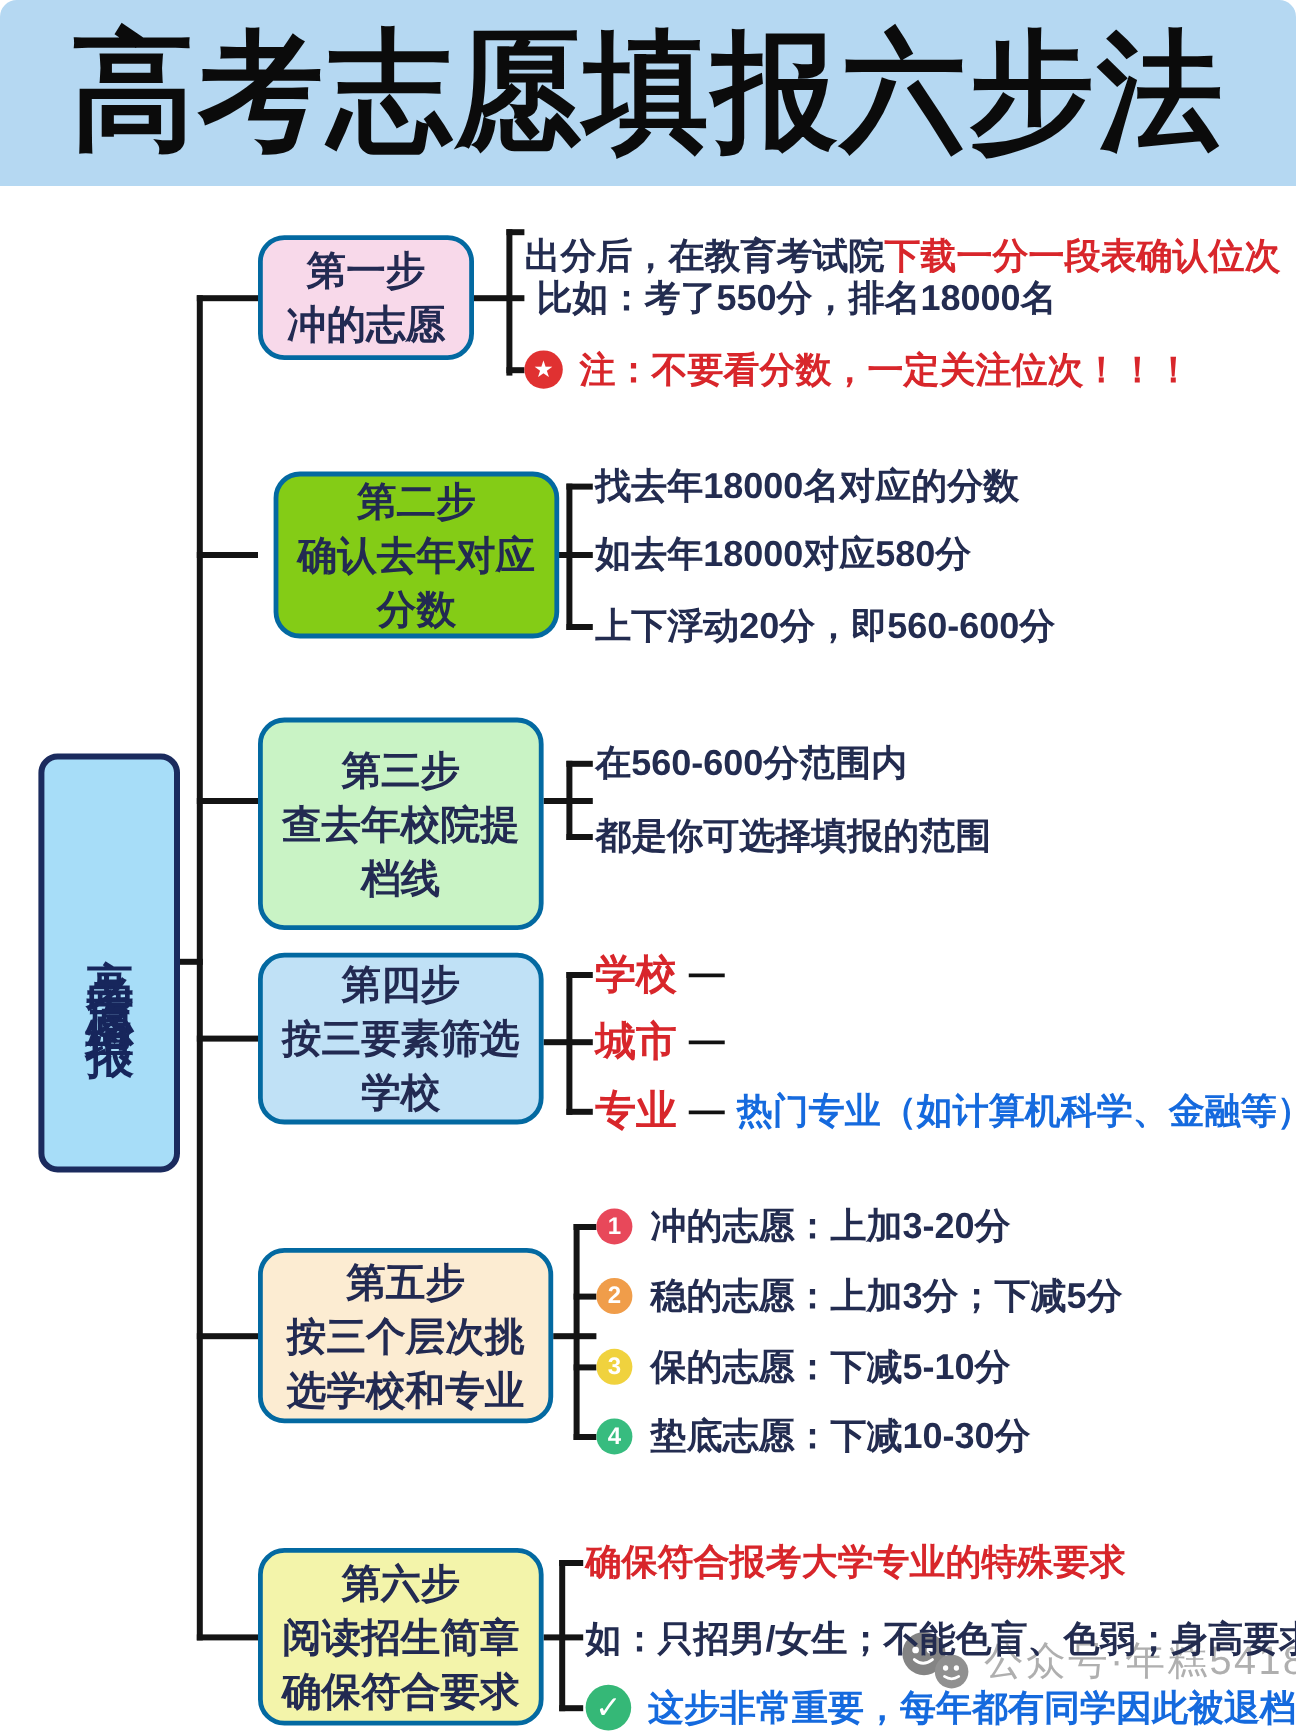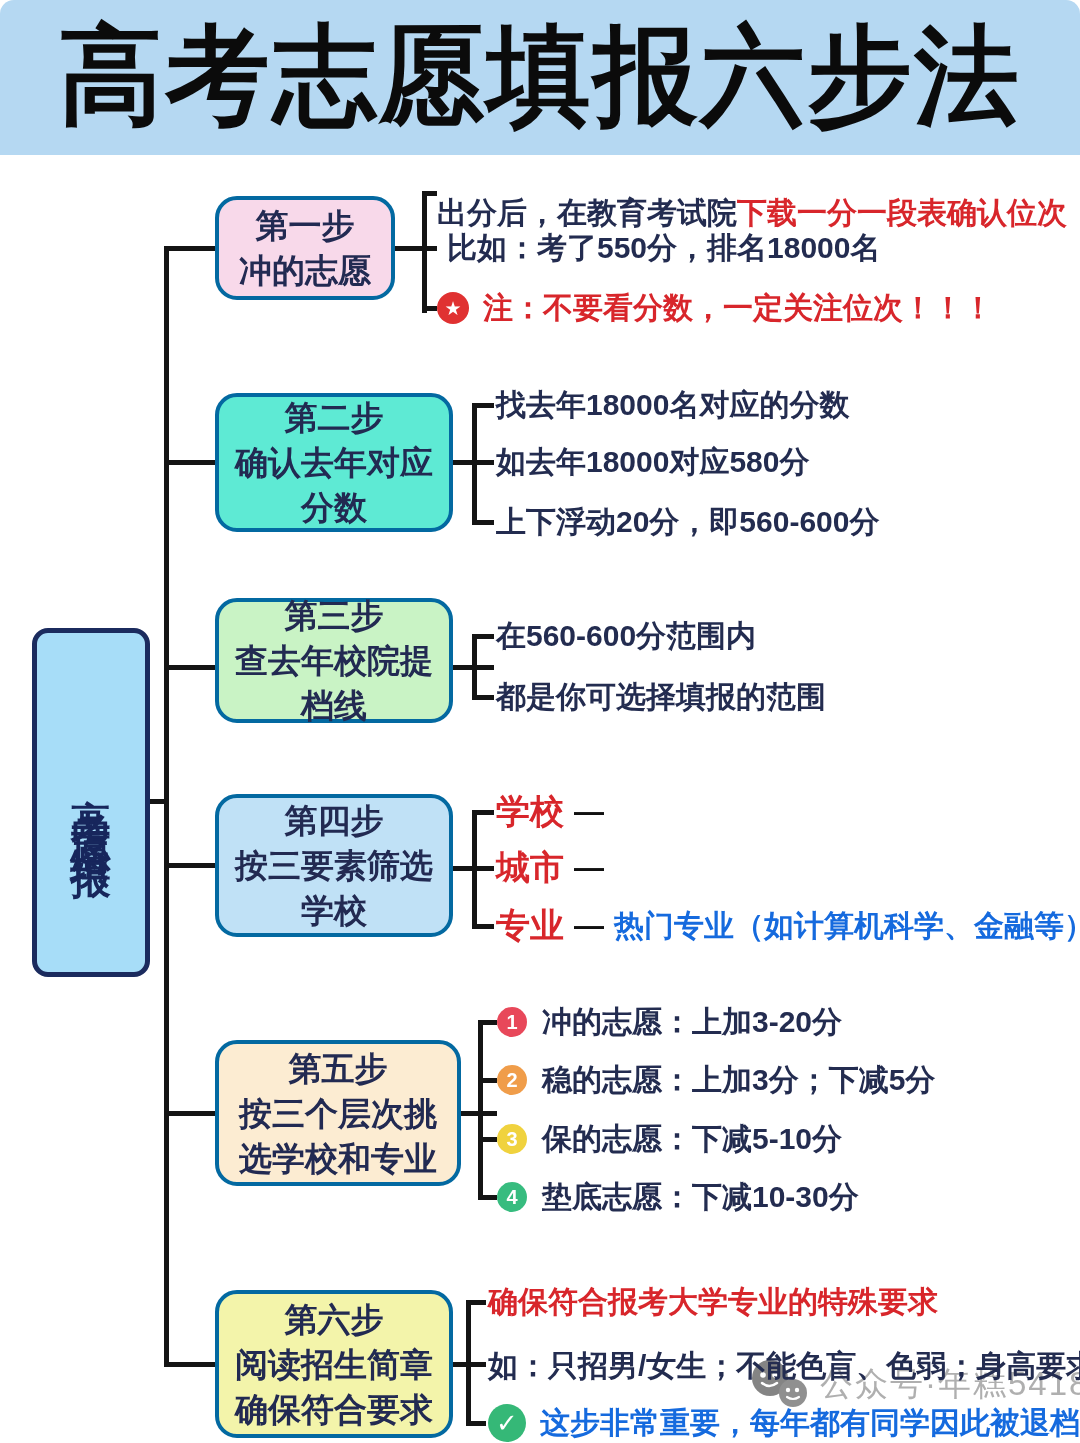--- a/index.html
+++ b/index.html
@@ -46,22 +46,22 @@
   .stepbox{
     position:absolute;border:4px solid #0369a1;border-radius:22px;
     display:flex;flex-direction:column;align-items:center;justify-content:center;
     z-index:2;text-align:center;
   }
   .stepbox .bt,.stepbox .bs{
     font-size:33px;font-weight:800;color:#222a52;line-height:45px;
     white-space:pre-line;
   }
   .s1{left:215px;top:196px;width:180px;height:104px;background:#f8d9ea;}
-  .s2{left:215px;top:393px;width:238px;height:139px;background:#5eead4;}
-  .s3{left:215px;top:598px;width:238px;height:125px;background:#c9f3c5;}
+  .s2{left:228px;top:393px;width:238px;height:139px;background:#84cc16;}
+  .s3{left:215px;top:598px;width:238px;height:177px;background:#c9f3c5;}
   .s4{left:215px;top:794px;width:238px;height:143px;background:#c0e1f6;}
   .s5{left:215px;top:1040px;width:246px;height:146px;background:#fcecd2;}
   .s6{left:215px;top:1290px;width:238px;height:148px;background:#f3f4aa;}
   
   .row{
     position:absolute;height:42px;display:flex;align-items:center;
     white-space:nowrap;z-index:3;
     font-size:30px;font-weight:700;color:var(--dark);
   }
   .c-dark{color:var(--dark);}

